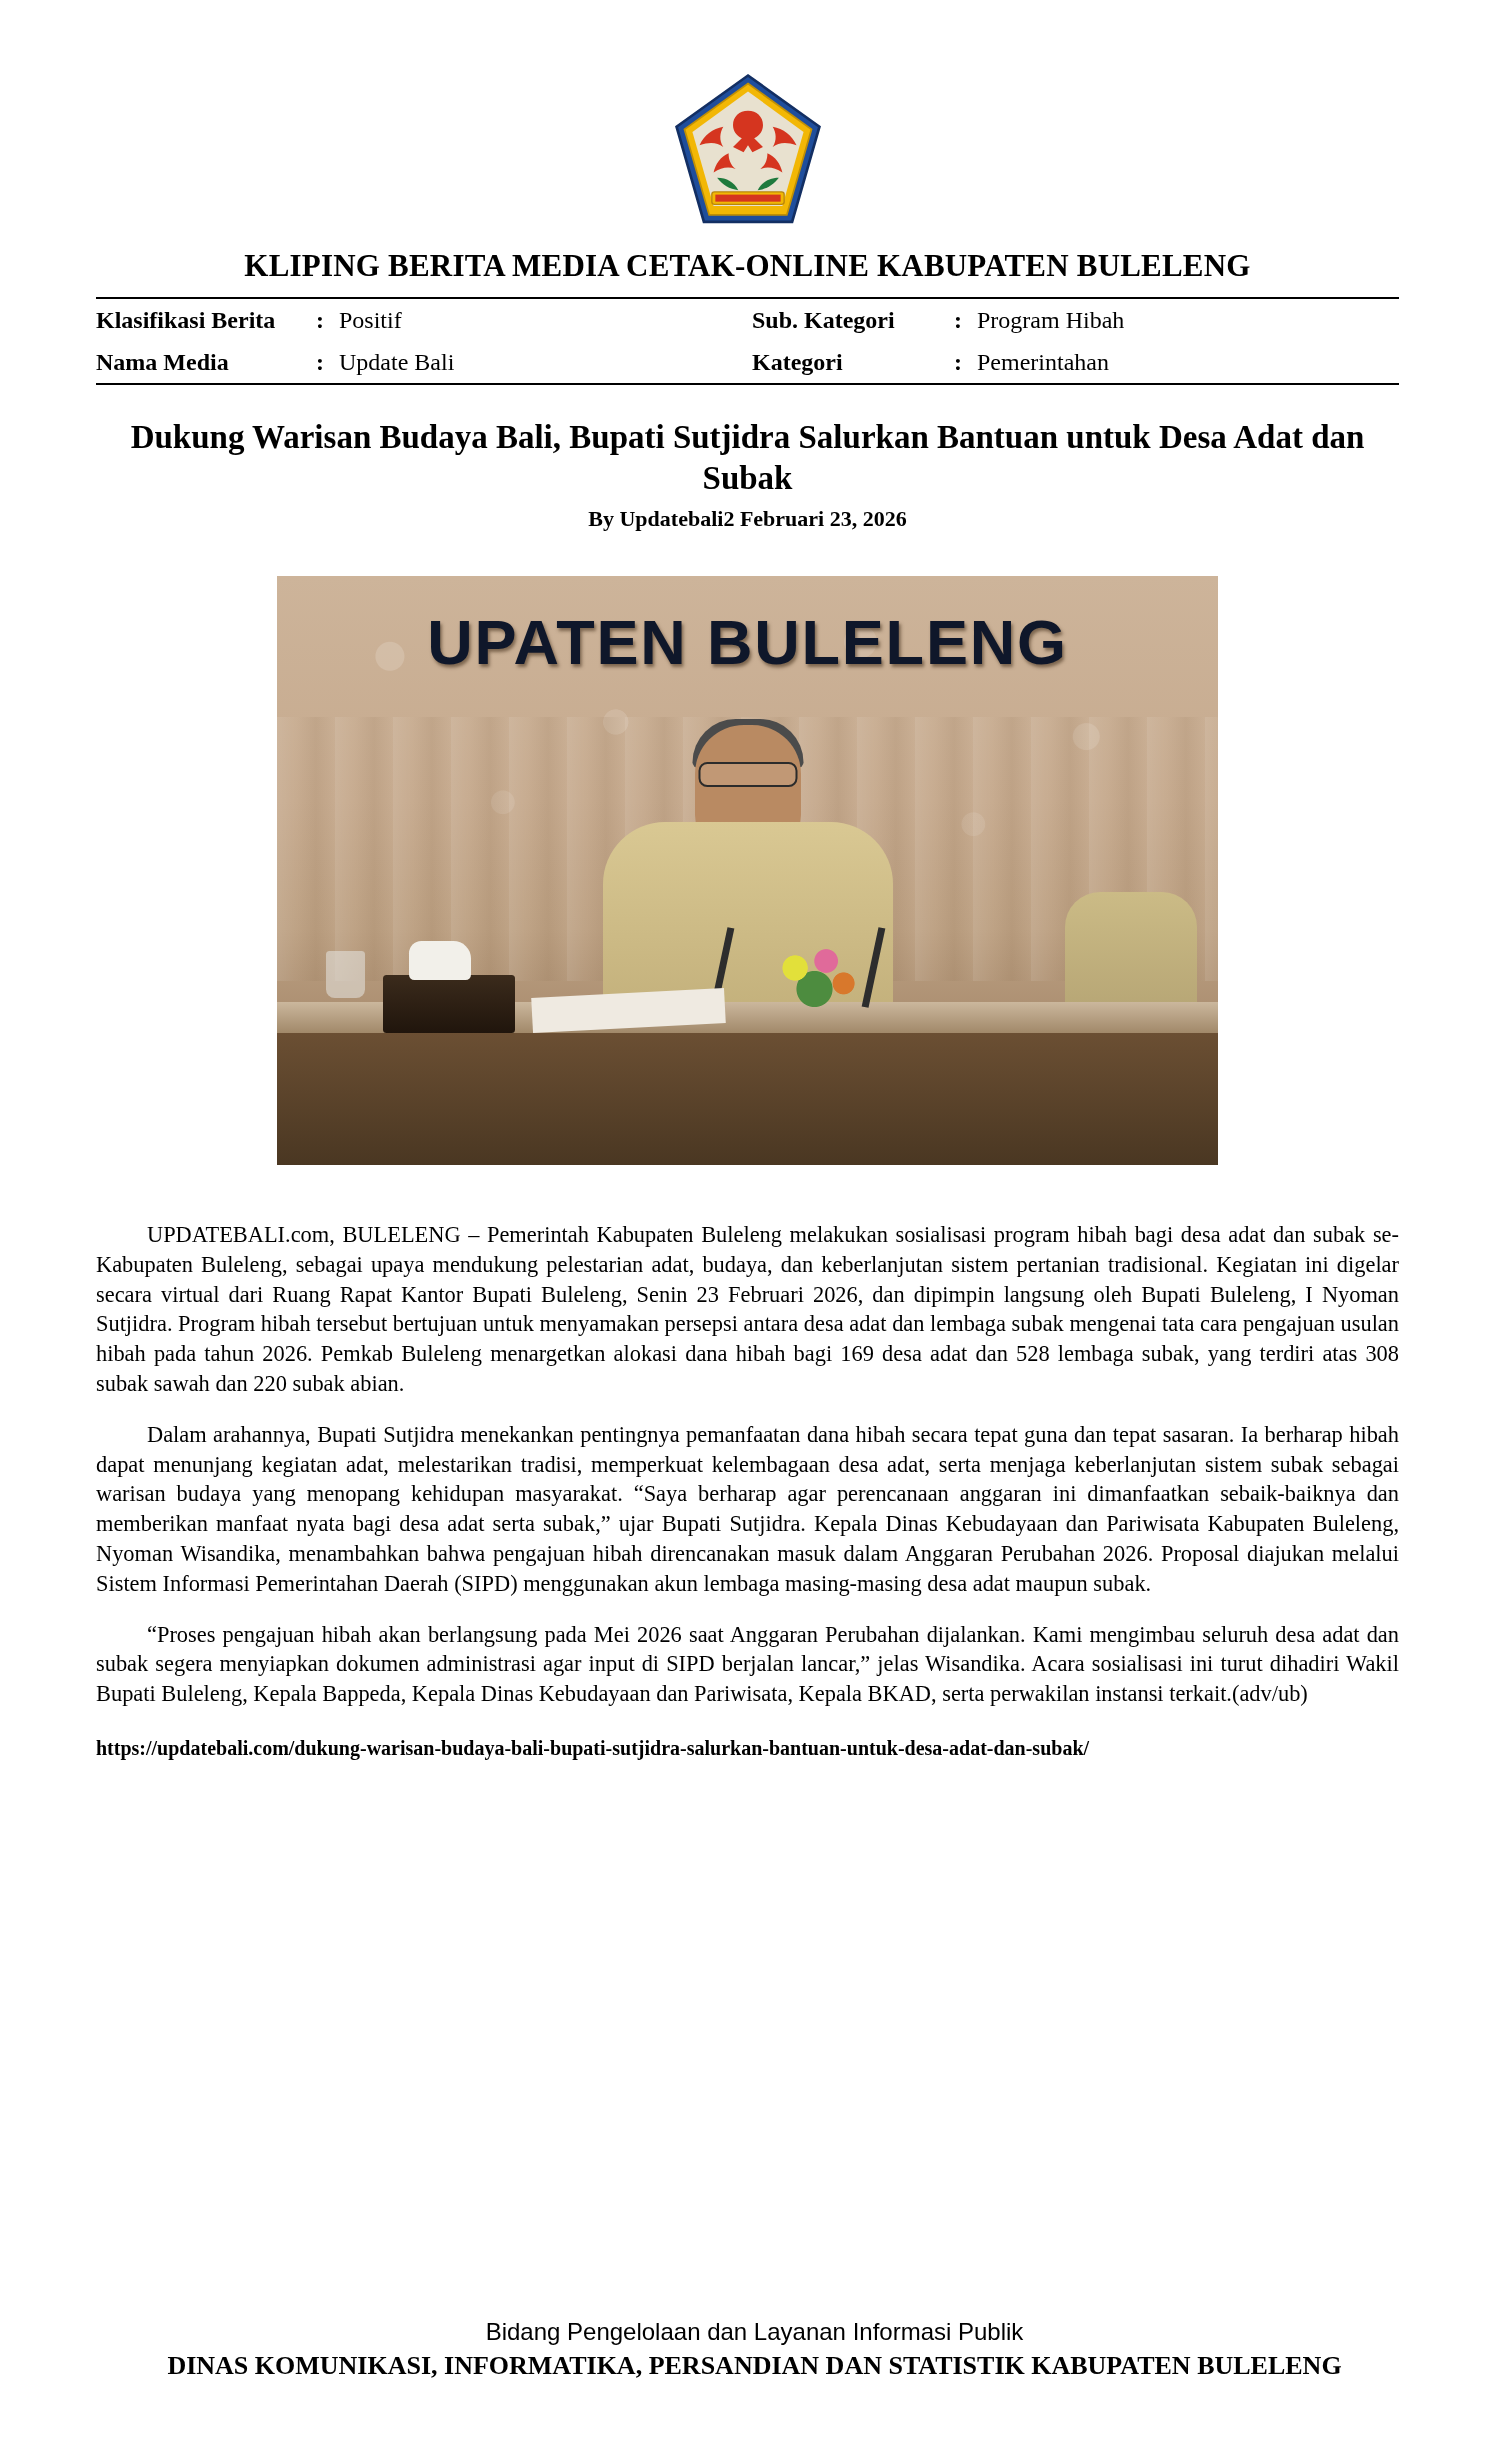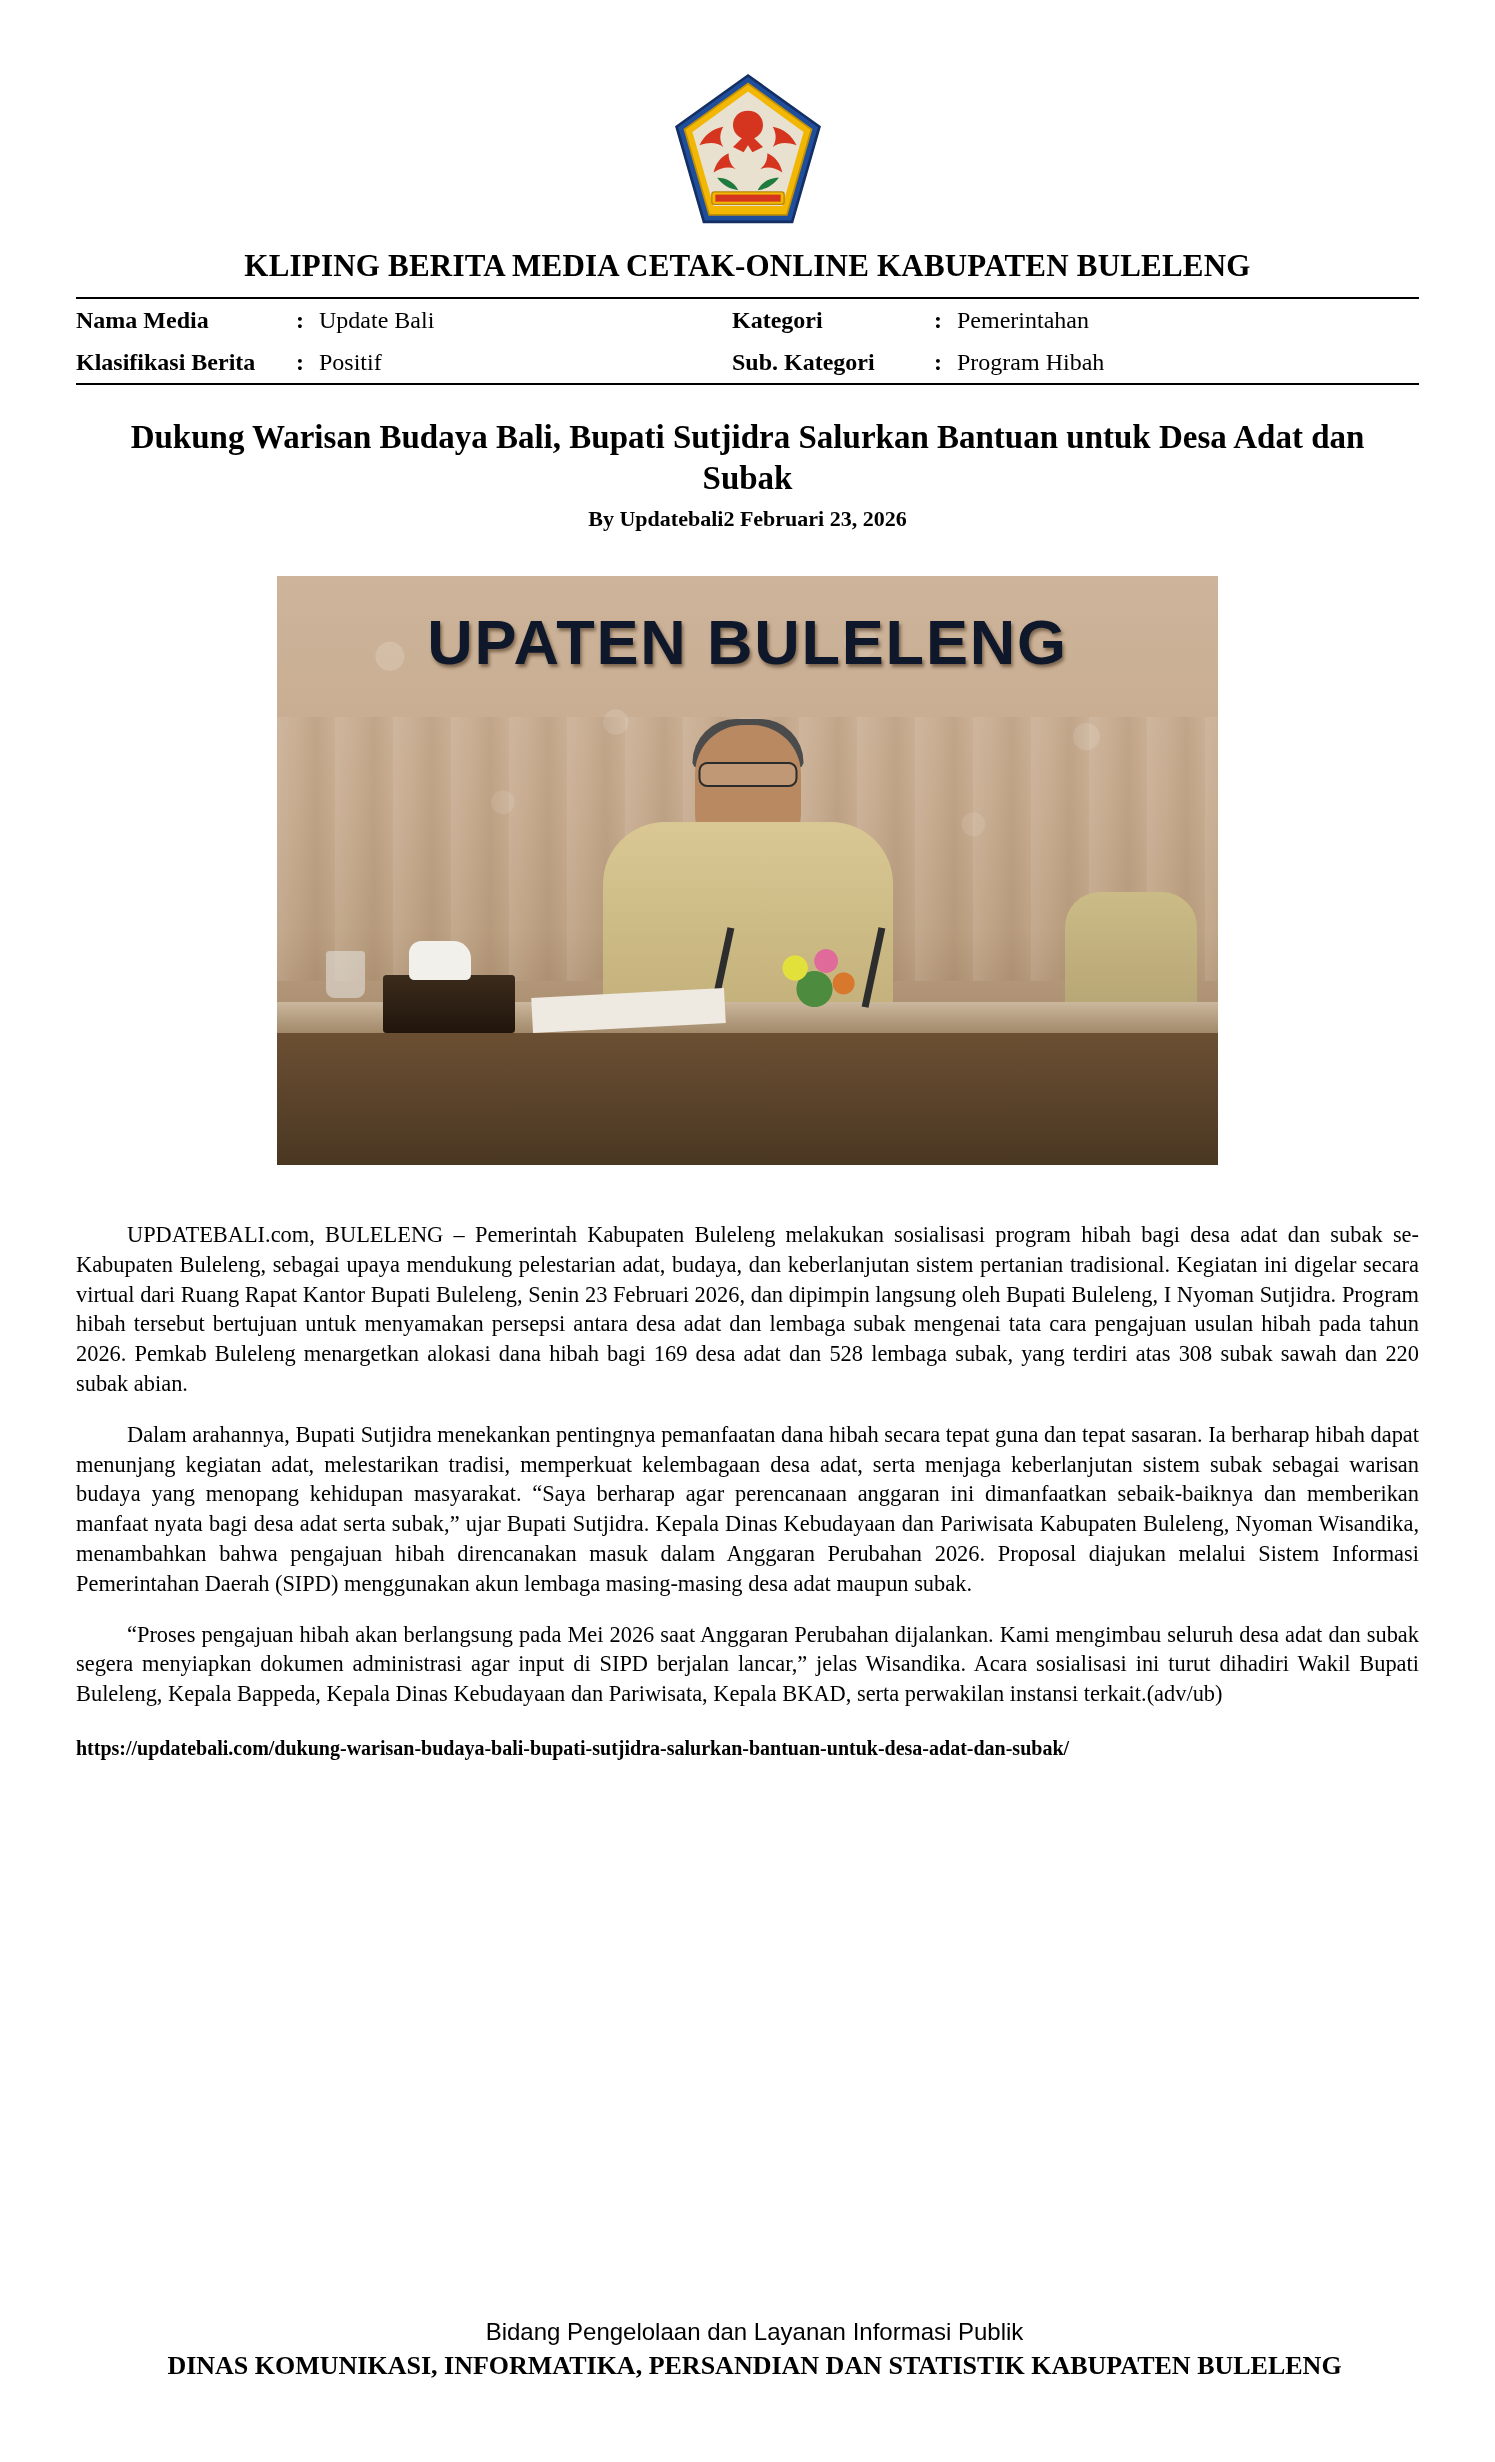--- a/index.html
+++ b/index.html
@@ -12,21 +12,21 @@
     height: 2462px;
     font-family: "Liberation Serif", serif;
     color: #000000;
     overflow: hidden;
   }
   .page {
     position: relative;
     width: 1495px;
     height: 2462px;
     box-sizing: border-box;
-    padding: 0 76px;
+    padding: 0 96px;
   }
 
   
   .logo-wrap {
     display: flex;
     justify-content: center;
     padding-top: 72px;
   }
   .logo {
     width: 150px;
@@ -343,34 +343,34 @@
     </div>
   </div>
 
   <div class="kliping-title">KLIPING BERITA MEDIA CETAK-ONLINE KABUPATEN BULELENG</div>
 
   <hr class="rule">
 
   <table class="meta-table">
     <tbody>
         <tr>
+      <td class="meta-label">Klasifikasi Berita</td>
+      <td class="meta-colon">:</td>
+      <td class="meta-value meta-left-value">Positif</td>
+      <td class="meta-label-right">Sub. Kategori</td>
+      <td class="meta-colon">:</td>
+      <td class="meta-value">Program Hibah</td>
+    </tr>
+    <tr>
       <td class="meta-label">Nama Media</td>
       <td class="meta-colon">:</td>
       <td class="meta-value meta-left-value">Update Bali</td>
       <td class="meta-label-right">Kategori</td>
       <td class="meta-colon">:</td>
       <td class="meta-value">Pemerintahan</td>
-    </tr>
-    <tr>
-      <td class="meta-label">Klasifikasi Berita</td>
-      <td class="meta-colon">:</td>
-      <td class="meta-value meta-left-value">Positif</td>
-      <td class="meta-label-right">Sub. Kategori</td>
-      <td class="meta-colon">:</td>
-      <td class="meta-value">Program Hibah</td>
     </tr>
   </tbody>
     </table>
 
   <hr class="rule">
 
   <div class="headline">Dukung Warisan Budaya Bali, Bupati Sutjidra Salurkan Bantuan untuk Desa Adat dan Subak</div>
   <div class="byline">By Updatebali2 Februari 23, 2026</div>
 
   <div class="photo-wrap">

